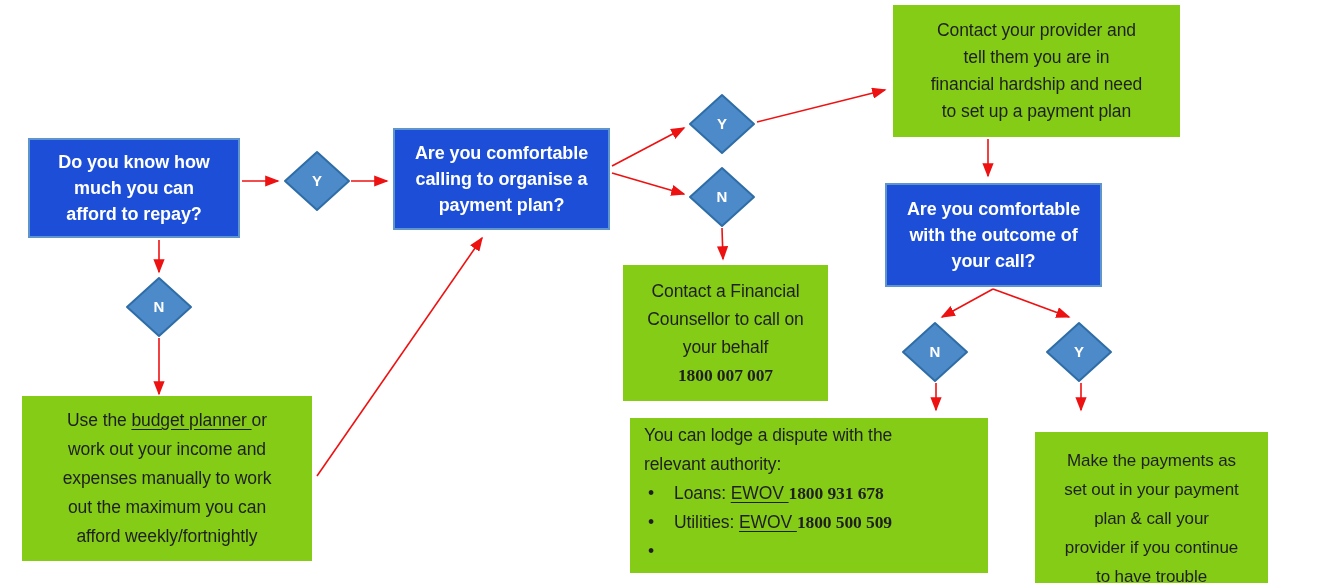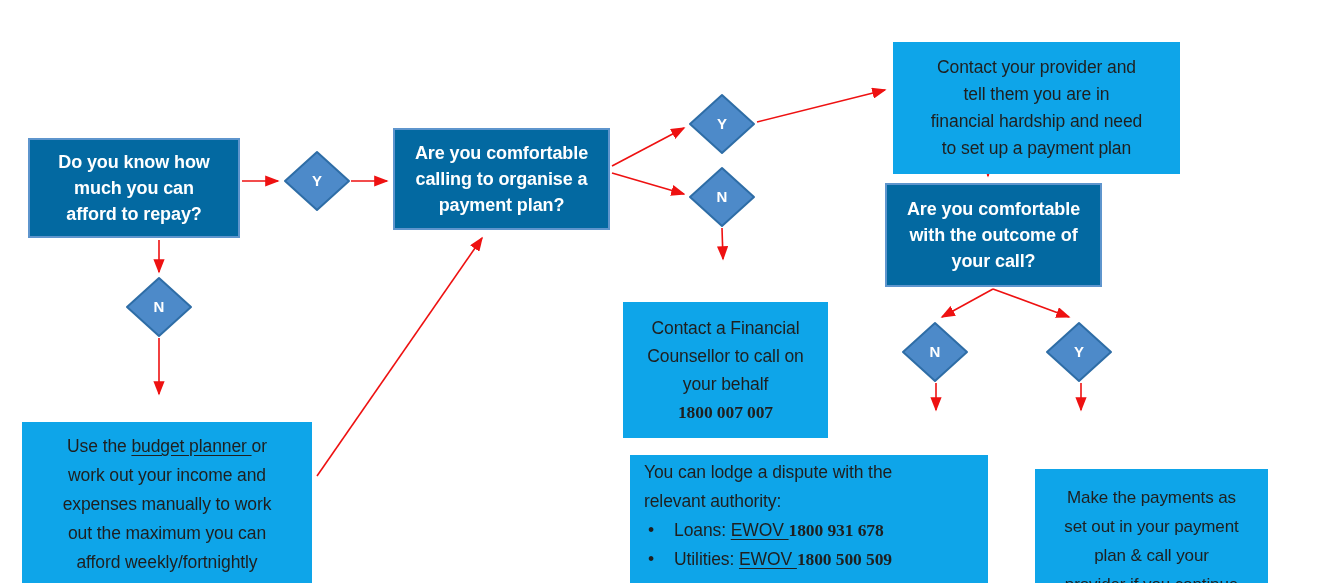--- a/index.html
+++ b/index.html
@@ -7,26 +7,26 @@
     position:relative;width:1330px;height:583px;overflow:hidden;
     font-family:"Liberation Sans",sans-serif;background:#ffffff;
   }
   svg.connectors{position:absolute;left:0;top:0;width:1330px;height:583px;}
   .node{
     position:absolute;display:flex;align-items:center;justify-content:center;
     box-sizing:border-box;text-align:center;letter-spacing:-0.1px;
   }
   .node-text{white-space:pre-line;width:100%;}
   .dark{
-    background:#0369a1;color:#ffffff;font-weight:bold;
+    background:#1d4ed8;color:#ffffff;font-weight:bold;
     font-size:18px;line-height:26px;border:2px solid #5e95cd;
   }
   .light{
-    background:#0ea5e9;color:#1f1f1f;font-weight:normal;
-    font-size:17.5px;line-height:28px;margin-top:37px;
+    background:#84cc16;color:#1f1f1f;font-weight:normal;
+    font-size:17.5px;line-height:28px;
   }
   .light b{font-weight:bold;font-family:Liberation Serif, serif;}
   .u{text-decoration:underline;text-underline-offset:3px;}
   #node-budget{line-height:29px;padding:0 10px;}
   #node-provider{line-height:27px;}
   #node-payments{font-size:17px;line-height:29px;}
   #node-dispute{
     align-items:flex-start;justify-content:flex-start;text-align:left;
     padding:3px 10px 0 14px;line-height:29px;font-size:17.5px;
   }
@@ -99,21 +99,21 @@
 your call?</div>
   </div>
 
   <div class="node light" id="node-counsellor" style="left:623px;top:265px;width:205px;height:136px">
     <div class="node-text"><span>Contact a Financial
 Counsellor to call on
 your behalf</span>
 <b>1800 007 007</b></div>
   </div>
 
-  <div class="node light" id="node-budget" style="left:22px;top:385px;width:290px;height:165px">
+  <div class="node light" id="node-budget" style="left:22px;top:396px;width:290px;height:165px">
     <div class="node-text"><span>Use the </span><span class="u">budget planner </span><span>or
 work out your income and
 expenses manually to work
 out the maximum you can
 afford weekly/fortnightly</span></div>
   </div>
 
   <div class="node light" id="node-dispute" style="left:630px;top:418px;width:358px;height:155px">
     <div style="width:100%">
       <div class="node-text">You can lodge a dispute with the

